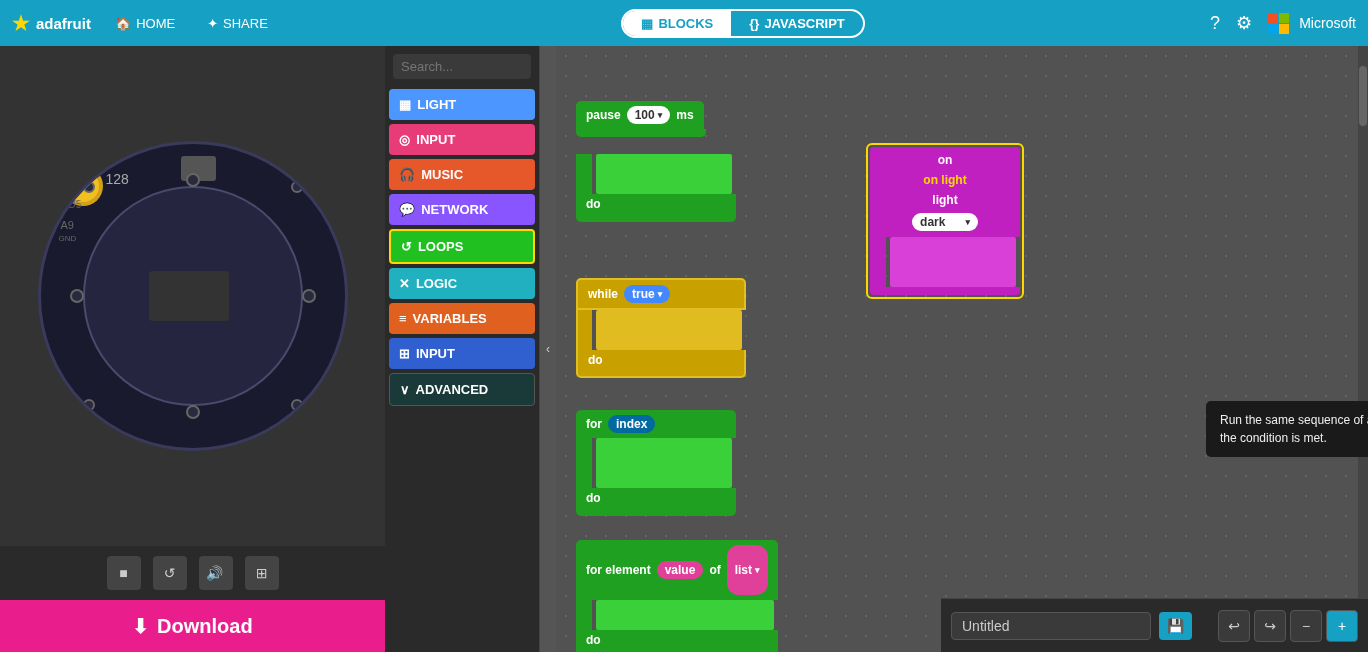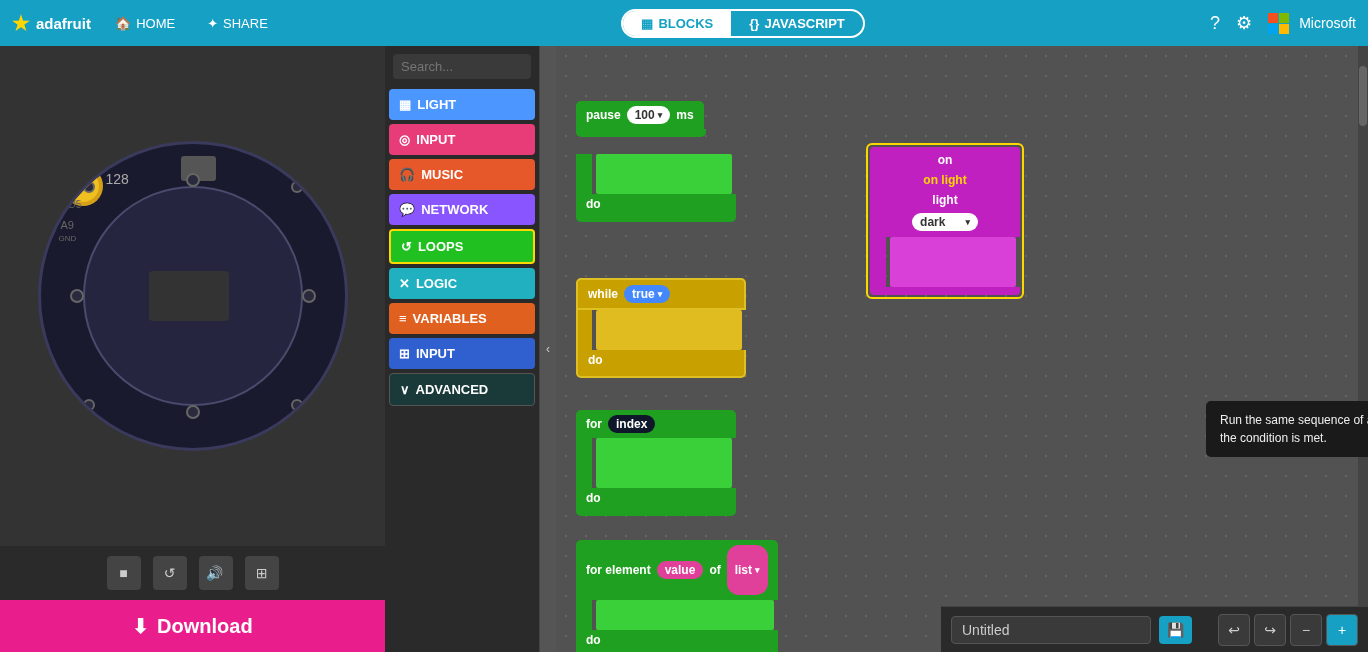--- a/index.html
+++ b/index.html
@@ -56,21 +56,21 @@
     .collapse-btn { width: 16px; background: #555; display: flex; align-items: center; justify-content: center; cursor: pointer; color: #ccc; font-size: 12px; }
 
     
     .workspace { flex: 1; background: #525252; position: relative; overflow: hidden; }
     .workspace-bg { position: absolute; inset: 0; background-image: radial-gradient(circle, #666 1px, transparent 1px); background-size: 20px 20px; }
 
     
     .tooltip-box { position: absolute; background: #1a1a1a; color: #eee; font-size: 12px; padding: 10px 14px; border-radius: 5px; width: 250px; top: 355px; left: 650px; z-index: 100; line-height: 1.5; }
 
     
-    .bottom-bar { height: 46px; background: #2a2a2a; border-top: 1px solid #444; display: flex; align-items: center; padding: 0 10px; gap: 8px; position: absolute; bottom: 0; left: 385px; right: 0; }
+    .bottom-bar { height: 54px; background: #2a2a2a; border-top: 1px solid #444; display: flex; align-items: center; padding: 0 10px; gap: 8px; position: absolute; bottom: 0; left: 385px; right: 0; }
     .project-name-input { background: #3a3a3a; border: 1px solid #555; border-radius: 4px; color: #ccc; font-size: 14px; padding: 5px 10px; width: 200px; outline: none; }
     .save-btn { background: #16a0c4; border: none; border-radius: 4px; color: white; padding: 6px 8px; cursor: pointer; font-size: 14px; }
     .undo-redo-area { margin-left: auto; display: flex; gap: 4px; }
     .ub { background: #3a3a3a; border: 1px solid #555; color: #ccc; border-radius: 4px; width: 32px; height: 32px; cursor: pointer; font-size: 14px; display: flex; align-items: center; justify-content: center; }
 
     
     .workspace-scroll { position: absolute; right: 0; top: 0; bottom: 46px; width: 10px; background: #444; }
     .workspace-scroll-thumb { width: 8px; height: 60px; background: #666; border-radius: 4px; margin: 1px; margin-top: 20px; }
   </style>
 </head>
@@ -259,21 +259,21 @@
       </div>
       <div style="background:#c8a000;padding:3px 10px;font-size:12px;font-weight:600;color:white;display:flex;align-items:center;gap:4px;min-width:170px;border-left:2px solid #e0c020;border-right:2px solid #e0c020;">
         <span>do</span>
       </div>
       <div style="background:#c8a000;border-radius:0 0 5px 5px;height:8px;min-width:170px;border:2px solid #e0c020;border-top:none;"></div>
     </div>
 
     <div style="position:absolute;top:364px;left:20px;">
       <div style="background:#20a020;border-radius:5px 5px 0 0;padding:5px 10px;display:inline-flex;align-items:center;gap:6px;font-size:12px;font-weight:600;color:white;min-width:160px;">
         <span>for</span>
-        <span style="background:#0f172a;color:white;border-radius:12px;padding:2px 8px;font-size:12px;font-weight:600;">index</span>
+        <span style="background:#0369a1;color:white;border-radius:12px;padding:2px 8px;font-size:12px;font-weight:600;">index</span>
       </div>
       <div style="display:flex;">
         <div style="width:16px;background:#20a020;"></div>
         <div style="flex:1;min-height:50px;background:#3ad03a;border-radius:2px;margin:0 4px;"></div>
       </div>
       <div style="background:#20a020;padding:3px 10px;font-size:12px;font-weight:600;color:white;display:flex;align-items:center;gap:4px;min-width:160px;">
         <span>do</span>
       </div>
       <div style="background:#20a020;border-radius:0 0 5px 5px;height:8px;min-width:160px;"></div>
     </div>

